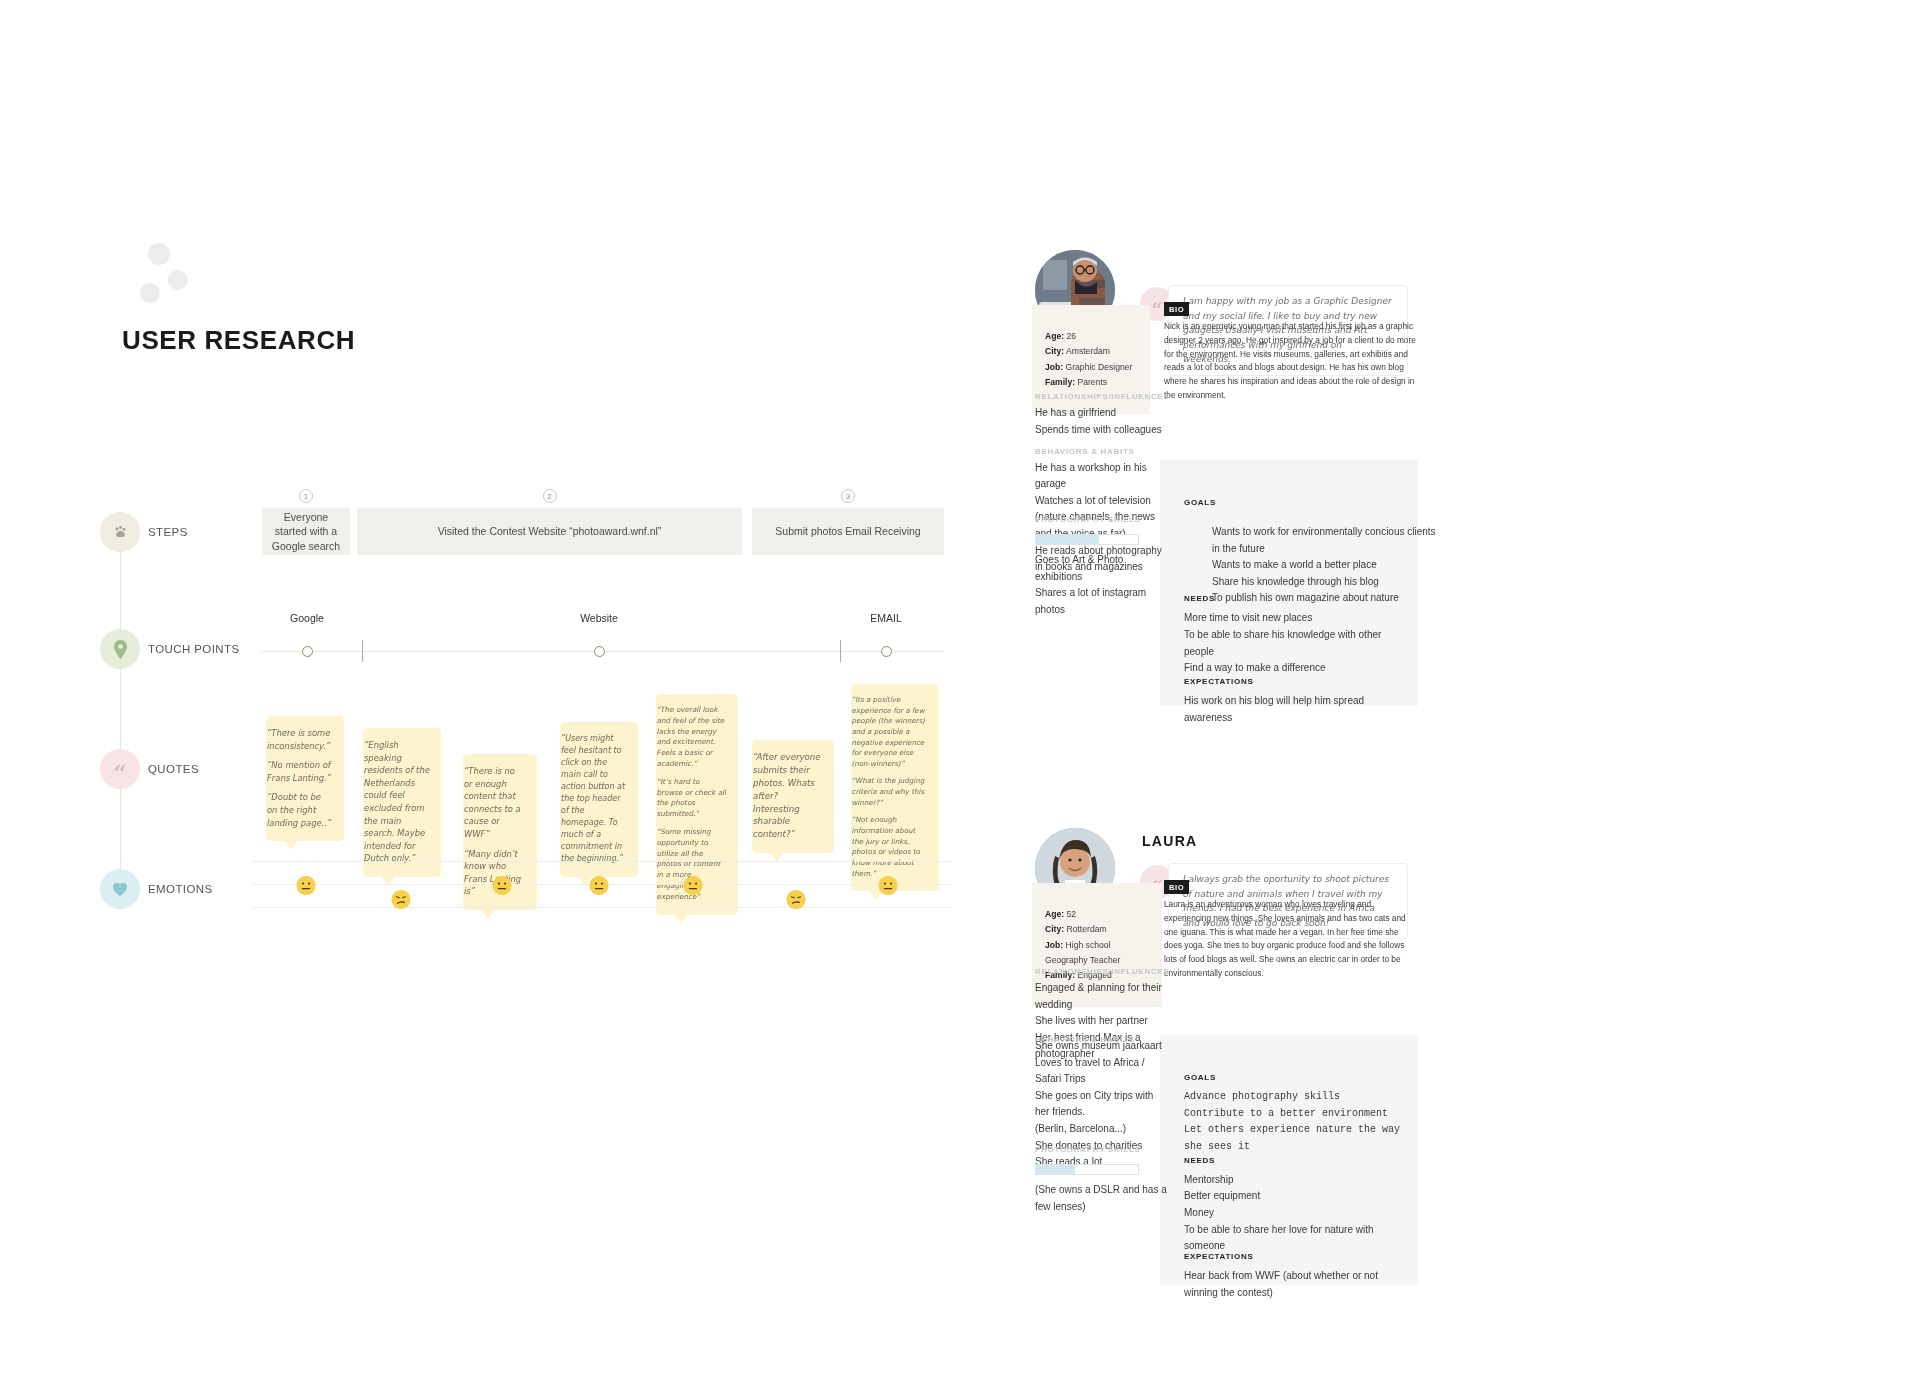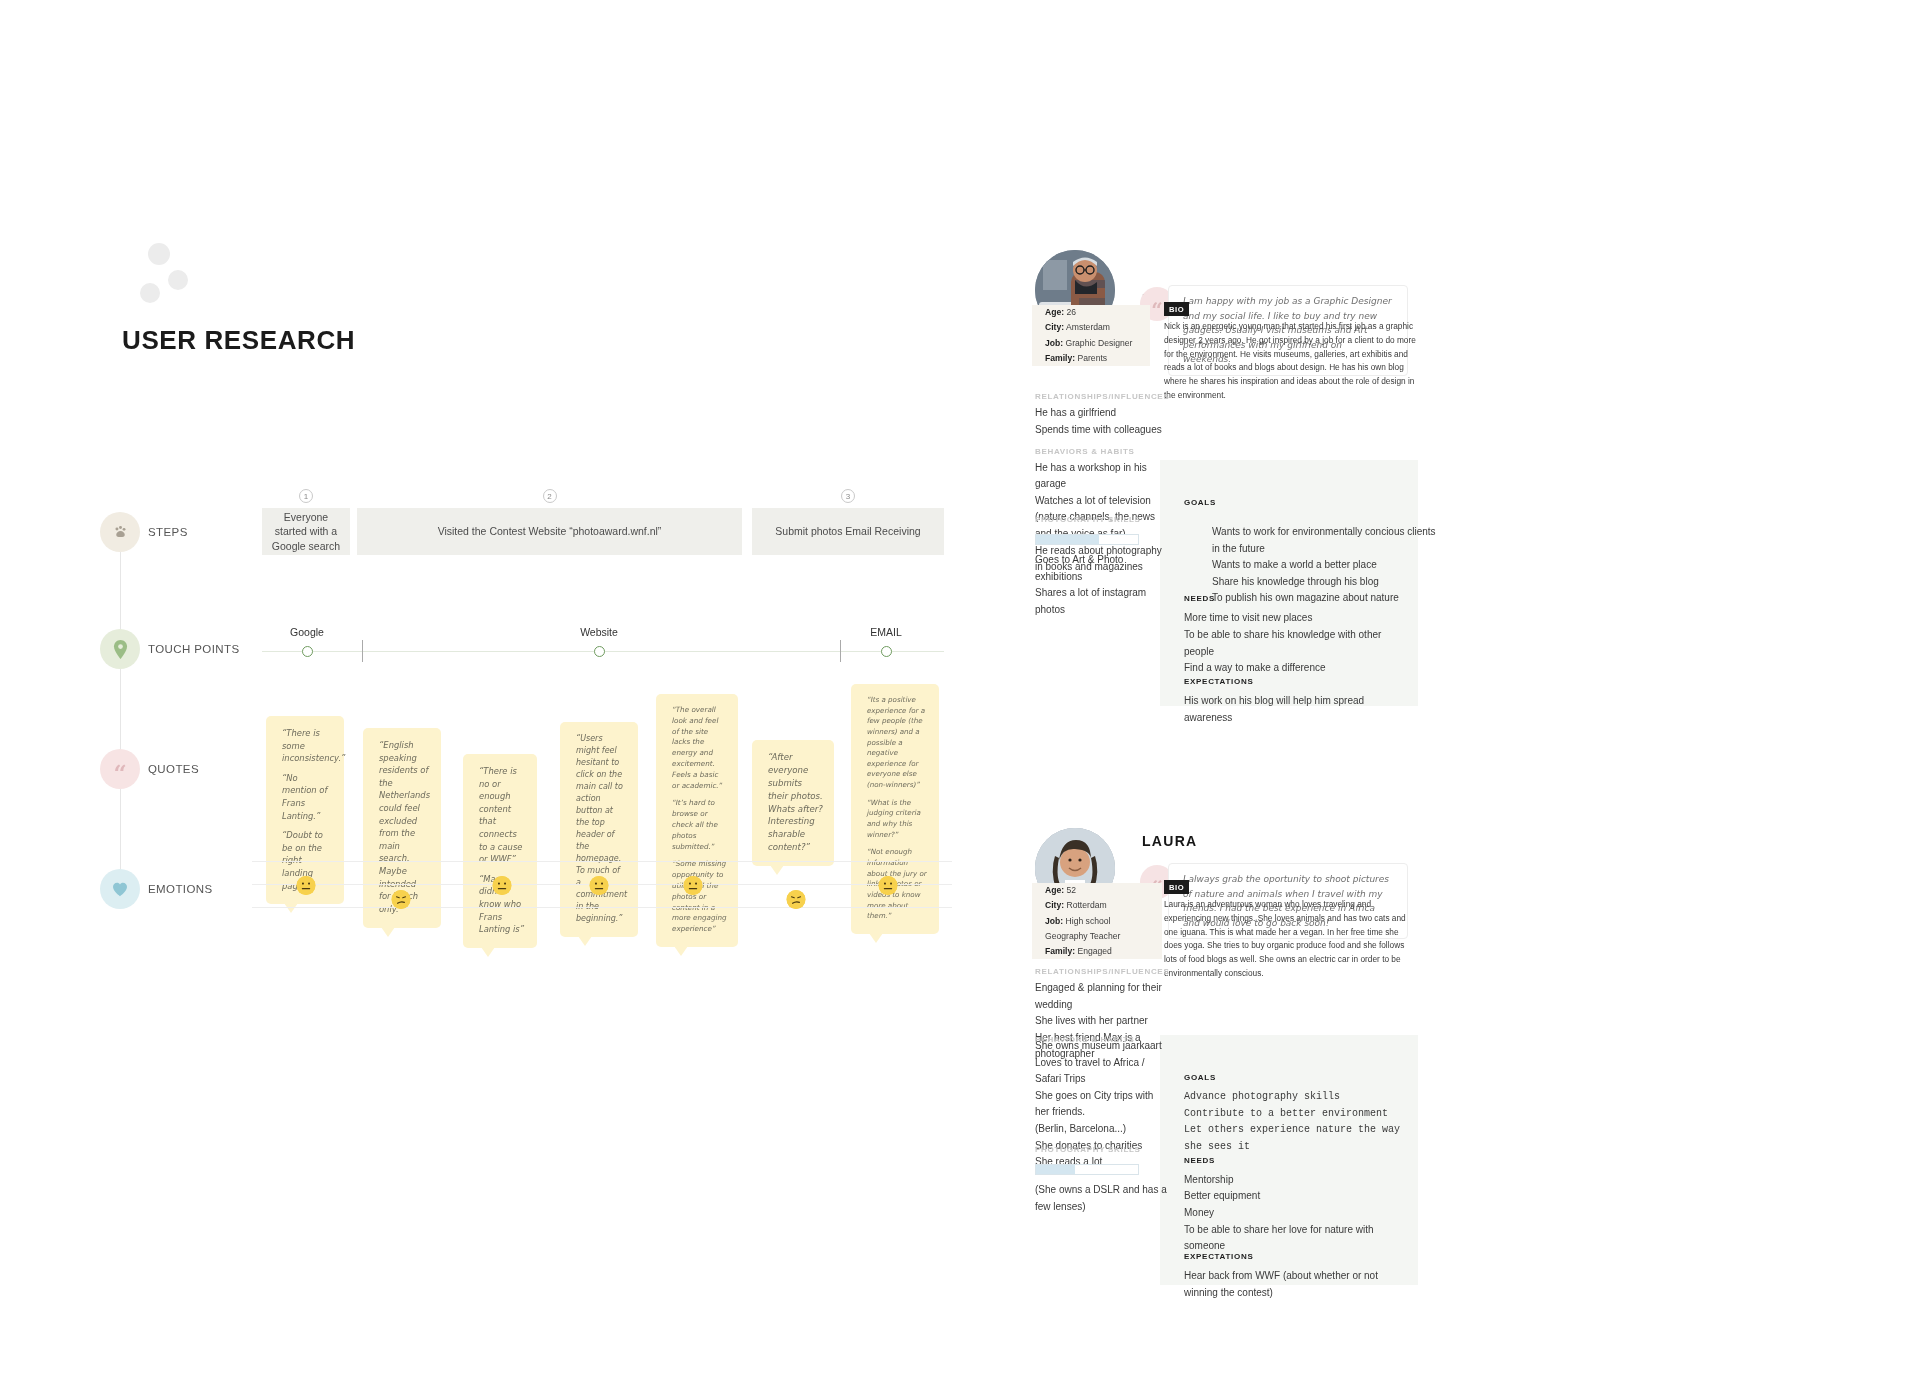--- a/index.html
+++ b/index.html
@@ -54,26 +54,26 @@
     font-size: 10.5px; color: #4c4c4c; line-height: 1.35; padding: 0 8px;
   }
 
   
   .tpline { position: absolute; left: 262px; top: 651px; width: 682px; height: 1px; background: #e2e9dd; }
   .tpdiv  { position: absolute; width: 1px; height: 22px; background: #aaa; top: 640px; }
   .tpcircle {
     position: absolute; width: 11px; height: 11px; border-radius: 50%;
     border: 1.3px solid #6f9b5f; background: #fff; top: 646px;
   }
-  .tplabel { position: absolute; top: 626px; font-size: 10.5px; color: #333; transform: translateX(-50%); text-align: center; }
+  .tplabel { position: absolute; top: 612px; font-size: 10.5px; color: #333; transform: translateX(-50%); text-align: center; }
 
   
   .quote {
     position: absolute; background: #fdf3cd; border-radius: 5px;
-    padding: 11px 11px 12px 16px;
+    padding: 11px 11px 12px 1px;
     font-family: "DejaVu Sans", sans-serif;
     font-style: italic; color: #6d6b5c;
     line-height: 1.5;
   }
   .quote:after {
     content: ""; position: absolute; left: 18px; bottom: -9px;
     width: 0; height: 0;
     border-left: 7px solid transparent; border-right: 7px solid transparent;
     border-top: 10px solid #fdf3cd;
   }
@@ -99,21 +99,21 @@
     background: #f6e3e4; display:flex; align-items:center; justify-content:center;
     color:#dfb9bb; font-size: 20px; font-family: "DejaVu Serif", serif; font-weight:bold;
     line-height: 0.2;
   }
   .q-bubble {
     position: absolute; background: #fff; border: 1px solid #ededed; border-radius: 4px;
     padding: 8px 14px; font-family: "DejaVu Sans", sans-serif; font-style: italic;
     font-size: 9px; line-height: 1.62; color: #6f6f6f;
   }
   .p-facts {
-    position: absolute; background: #f6f3ed; padding: 0 13px;
+    position: absolute; background: #f6f3ed; padding: 24px 13px;
     font-size: 8.6px; line-height: 1.78; color: #3d3d3d;
   }
   .p-facts b { color:#1d1d1d; }
   .bio-tag {
     position: absolute; background: #1b1b1b; color: #fff; font-size: 7.6px;
     font-weight: bold; letter-spacing: .6px; padding: 2.5px 5px;
   }
   .bio-text { position: absolute; font-size: 8.3px; line-height: 1.66; color: #3a3a3a; }
 
   .p-panel { position: absolute; background: #f4f6f3; }

